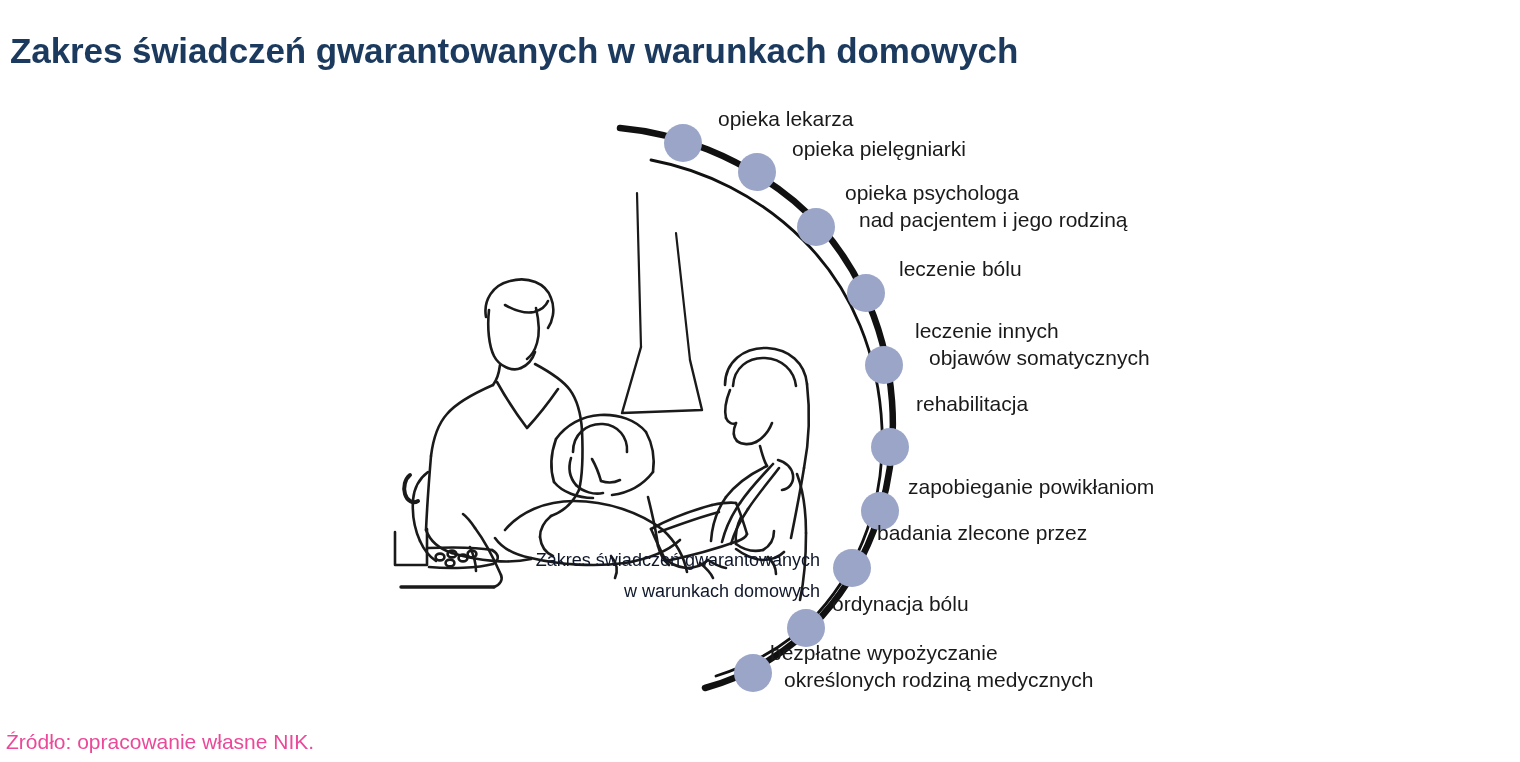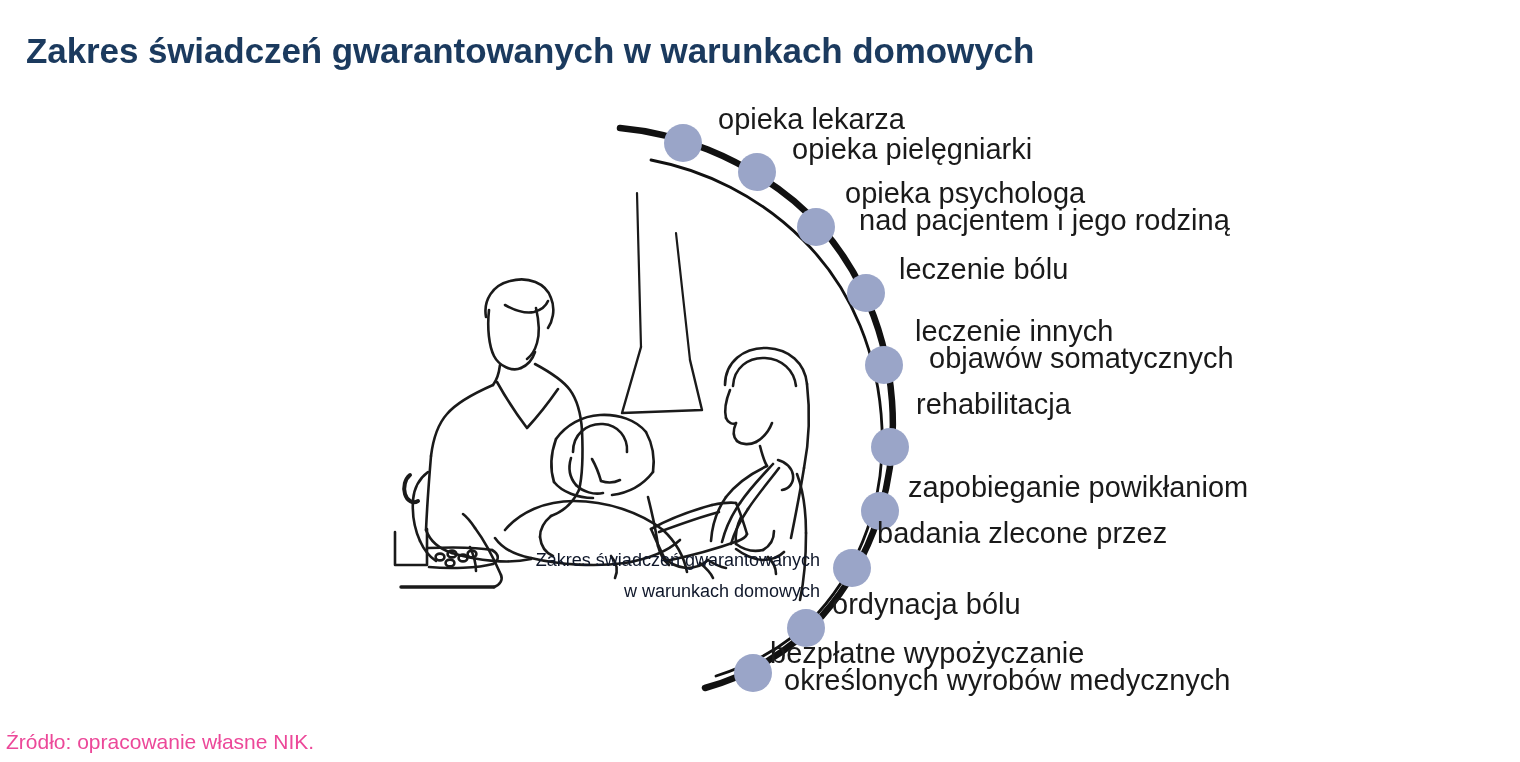--- a/index.html
+++ b/index.html
@@ -16,21 +16,21 @@
     position: relative;
     width: 1520px;
     height: 762px;
     background: #ffffff;
     overflow: hidden;
   }
 
   
   #page-title {
     position: absolute;
-    left: 26px;
+    left: 10px;
     top: 6px;
     font-size: 35px;
     line-height: 44px;
     color: #1b3a5e;
     white-space: nowrap;
     letter-spacing: -0.1px;
   }
 
   
   #source-note {
@@ -56,21 +56,21 @@
     left: 0;
     top: 0;
     width: 1520px;
     height: 660px;
     overflow: visible;
   }
 
   
   .node-label {
     position: absolute;
-    font-size: 29px;
+    font-size: 21px;
     line-height: 26.5px;
     color: #1a1a1a;
     white-space: nowrap;
   }
   .node-label .ln { display: block; }
   .node-label.indent .ln + .ln { padding-left: 14px; }
 
   #center-caption {
     position: absolute;
     font-size: 18px;
@@ -289,21 +289,21 @@
     <div class="node-label" style="left:877px; top:460px;">
       <span class="ln">badania zlecone przez</span>
     </div>
 
     <div class="node-label" style="left:832px; top:531px;">
       <span class="ln">ordynacja bólu</span>
     </div>
 
     <div class="node-label indent" style="left:770px; top:580px;">
       <span class="ln">bezpłatne wypożyczanie</span>
-      <span class="ln">określonych wyrobów medycznych</span>
+      <span class="ln">określonych rodziną medycznych</span>
     </div>
 
     <div id="center-caption" style="left:400px; top:485px; width:420px;">
       <span class="ln">Zakres świadczeń gwarantowanych</span>
       <span class="ln">w warunkach domowych</span>
     </div>
 
   </div>
 
   <div id="source-note">Źródło: opracowanie własne NIK.</div>

